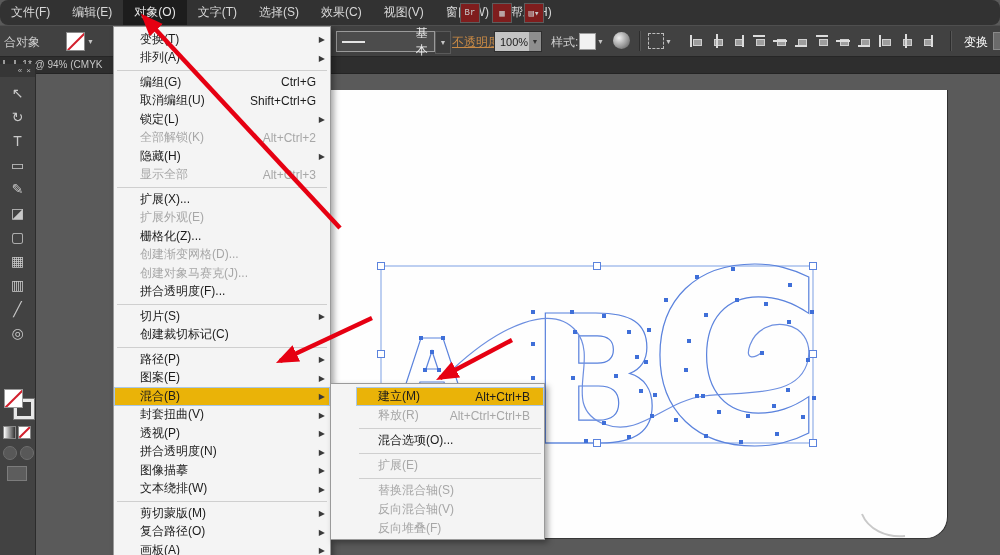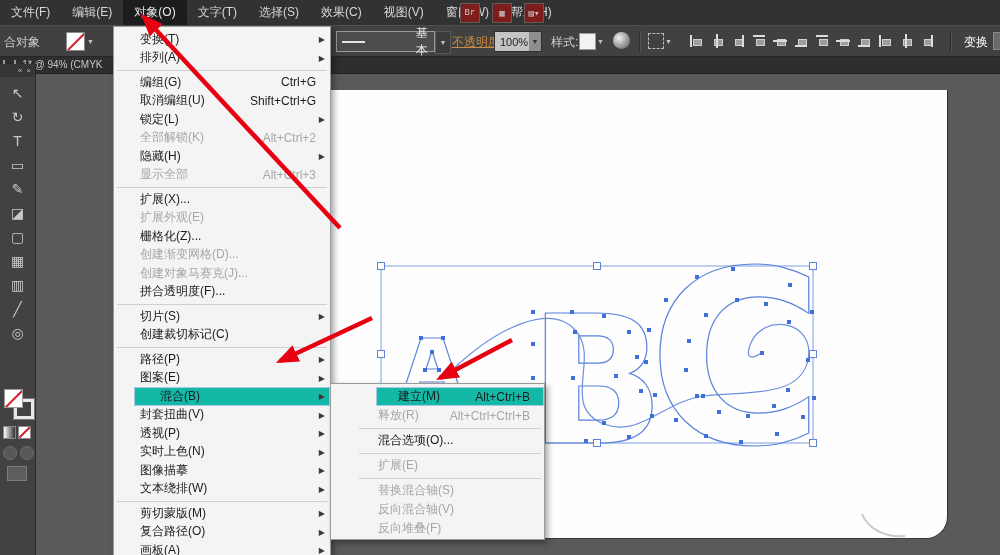--- a/index.html
+++ b/index.html
@@ -1,21 +1,21 @@
 <!DOCTYPE html>
 <html><head>
 <meta charset="utf-8">
 <style>
   html,body{margin:0;padding:0;}
   .app{position:relative;width:1000px;height:555px;overflow:hidden;
        background:#5a5a5a;font-family:"Liberation Sans","DejaVu Sans",sans-serif;
        -webkit-font-smoothing:antialiased;}
   
   .menubar{position:absolute;left:0;top:0;width:1000px;height:25px;background:#323232;
-           display:flex;align-items:stretch;z-index:30;}
+           display:flex;align-items:stretch;z-index:30;border-radius:8px;}
   .menubar .mb-item{padding:0 11px;line-height:25px;font-size:12px;color:#d8d8d8;cursor:default;}
   .menubar .mb-item.active{background:#1d1d1d;color:#e8e8e8;}
   .mb-icons{position:absolute;left:460px;top:3px;display:flex;gap:12px;}
   .mb-icon{width:18px;height:18px;background:#7f1d1d;border:1px solid #5c5c5c;color:#c9c9c9;
            font-size:9px;display:flex;align-items:center;justify-content:center;font-family:Liberation Mono, monospace;}
   
   .controlbar{position:absolute;left:0;top:25px;width:1000px;height:30px;background:#414141;
               border-top:1px solid #4f4f4f;border-bottom:1px solid #262626;z-index:20;}
   .cb-label{position:absolute;top:8px;font-size:12px;color:#cfcfcf;}
   .cb-swatch{position:absolute;left:66px;top:6px;width:17px;height:17px;background:#fff;
@@ -97,21 +97,21 @@
         box-shadow:3px 3px 6px rgba(0,0,0,.35);z-index:40;padding-top:3px;box-sizing:border-box;}
   .obj-menu{left:113px;top:26px;width:218px;height:534px;}
   .sub-menu{left:330px;top:383px;width:215px;height:157px;z-index:41;padding-left:25px;}
   .mi{display:flex;align-items:center;height:18.5px;padding:0 14px 0 26px;font-size:12px;
       color:#1b1b1b;position:relative;cursor:default;}
   .sub-menu .mi{height:19px;padding-left:22px;}
   .mi .lbl{white-space:nowrap;}
   .mi .sc{margin-left:auto;white-space:nowrap;}
   .mi .arr{position:absolute;right:5px;top:50%;transform:translateY(-50%);font-size:8px;color:#3a3a3a;}
   .mi.disabled{color:#a7a7a7;}
-  .mi.active{background:#14b8a6;box-shadow:inset 0 0 0 1px #a9c7e8;margin-left:20px;}
+  .mi.active{background:#eab308;box-shadow:inset 0 0 0 1px #a9c7e8;}
   .mi-sep{height:1px;background:#cfcfcf;margin:2.5px 3px;}
   
   .arrows{position:absolute;left:0;top:0;z-index:50;pointer-events:none;}
 </style>
 </head>
 <body>
 
 <div class="app">
 
   <div class="artboard"></div>
@@ -442,21 +442,21 @@
         <span class="lbl">封套扭曲(V)</span>
         <span class="sc"></span>
         <span class="arr">▶</span>
       </div>
       <div class="mi">
         <span class="lbl">透视(P)</span>
         <span class="sc"></span>
         <span class="arr">▶</span>
       </div>
       <div class="mi">
-        <span class="lbl">实时上色(N)</span>
+        <span class="lbl">拼合透明度(N)</span>
         <span class="sc"></span>
         <span class="arr">▶</span>
       </div>
       <div class="mi">
         <span class="lbl">图像描摹</span>
         <span class="sc"></span>
         <span class="arr">▶</span>
       </div>
       <div class="mi">
         <span class="lbl">文本绕排(W)</span>

